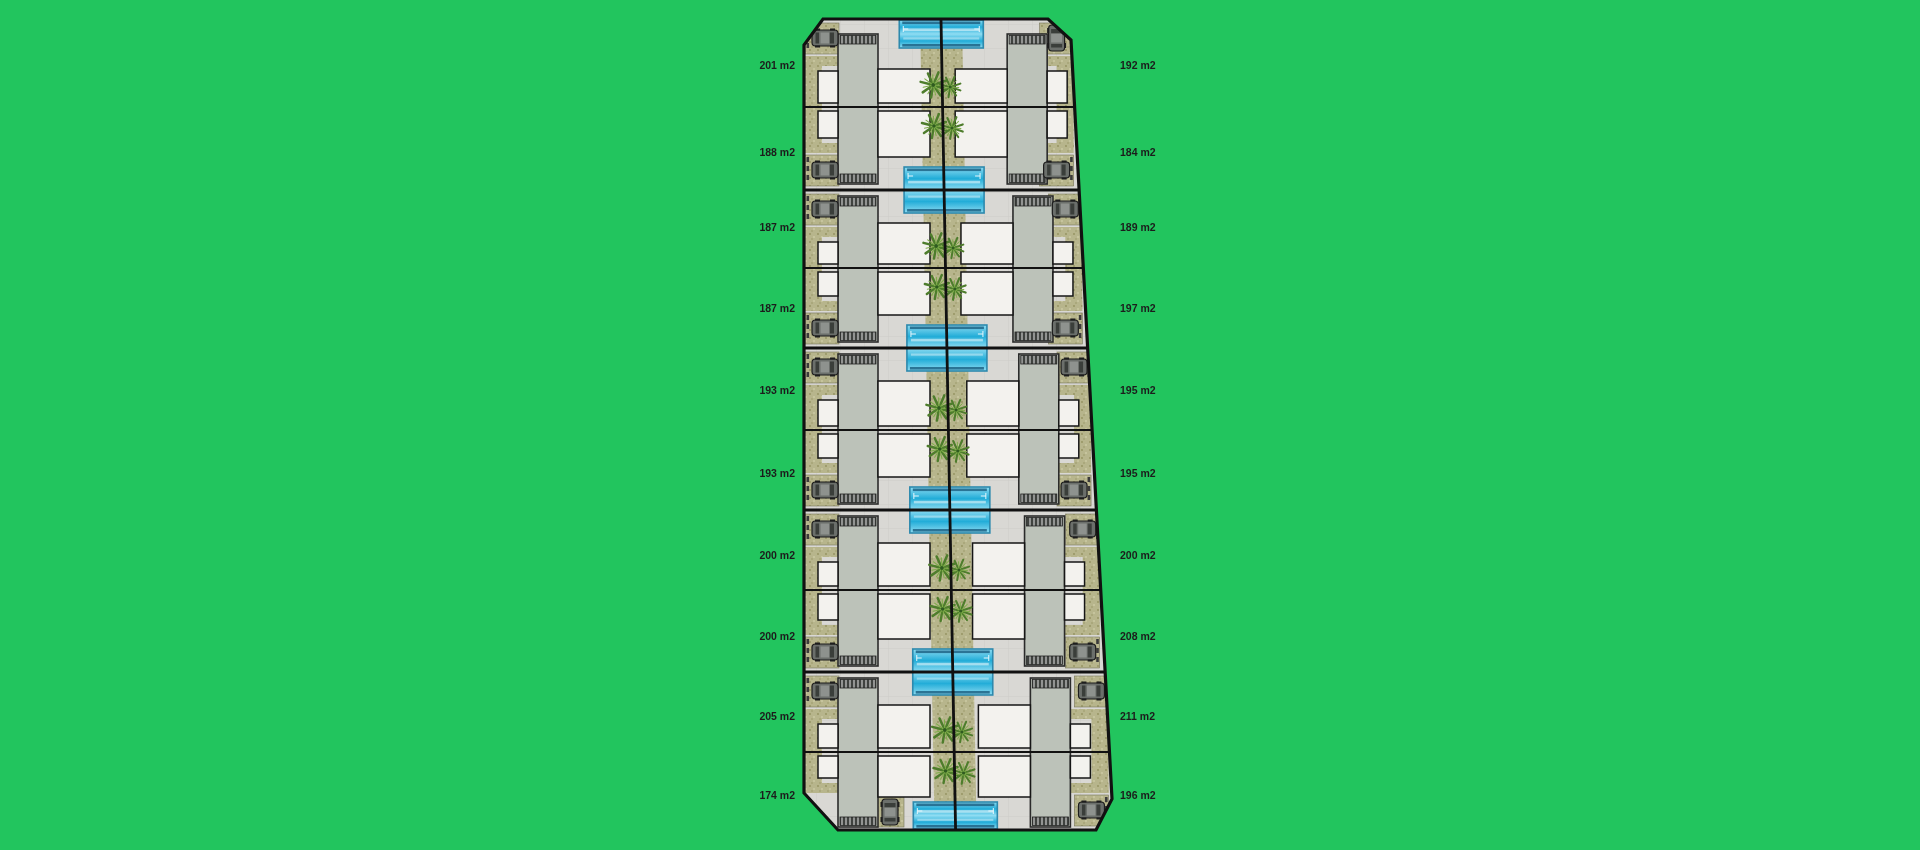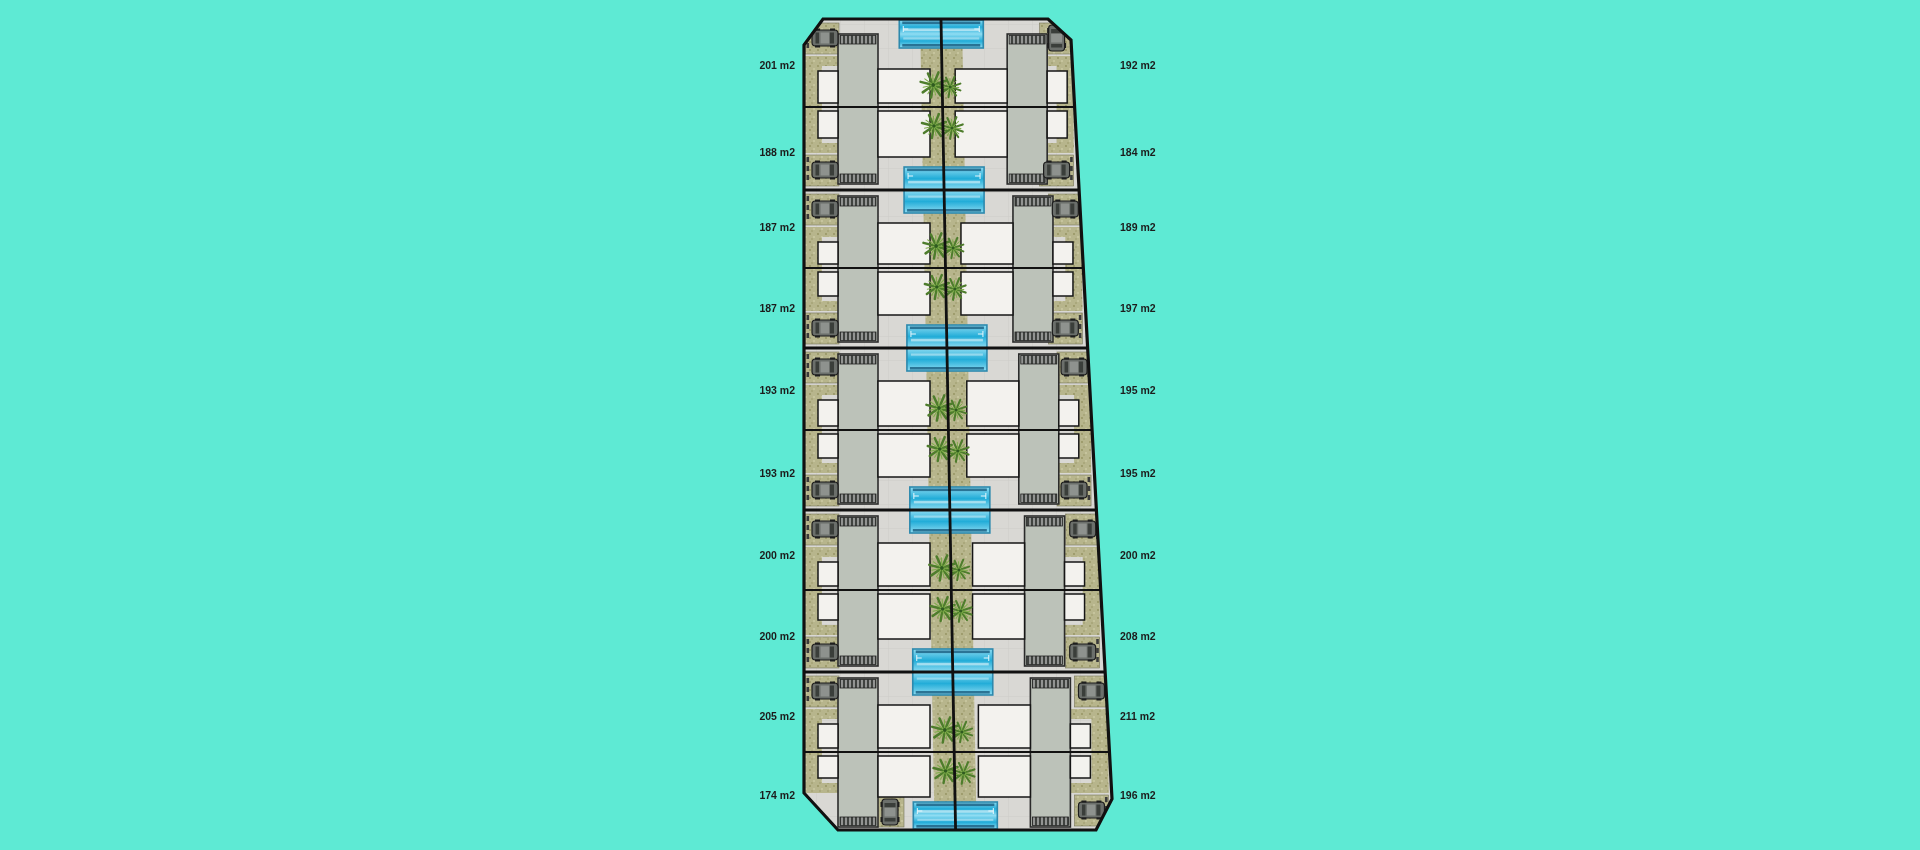--- a/index.html
+++ b/index.html
@@ -1,16 +1,16 @@
 <!DOCTYPE html>
 <html><head>
 <meta charset="utf-8">
 <style>
   html,body{margin:0;padding:0;background:#ffffff;}
-  .stage{position:relative;width:1920px;height:850px;background:#5eead4;overflow:hidden;
+  .stage{position:relative;width:1920px;height:850px;background:#22c55e;overflow:hidden;
          font-family:"Liberation Sans", sans-serif;}
   svg text.lbl{font-family:"Liberation Sans", sans-serif;font-weight:bold;font-size:10.5px;}
 </style>
 </head>
 <body>
 
 <div class="stage">
   <svg id="plan" viewBox="0 0 1920 850" width="1920" height="850">
       <defs>
         <clipPath id="siteClip">

